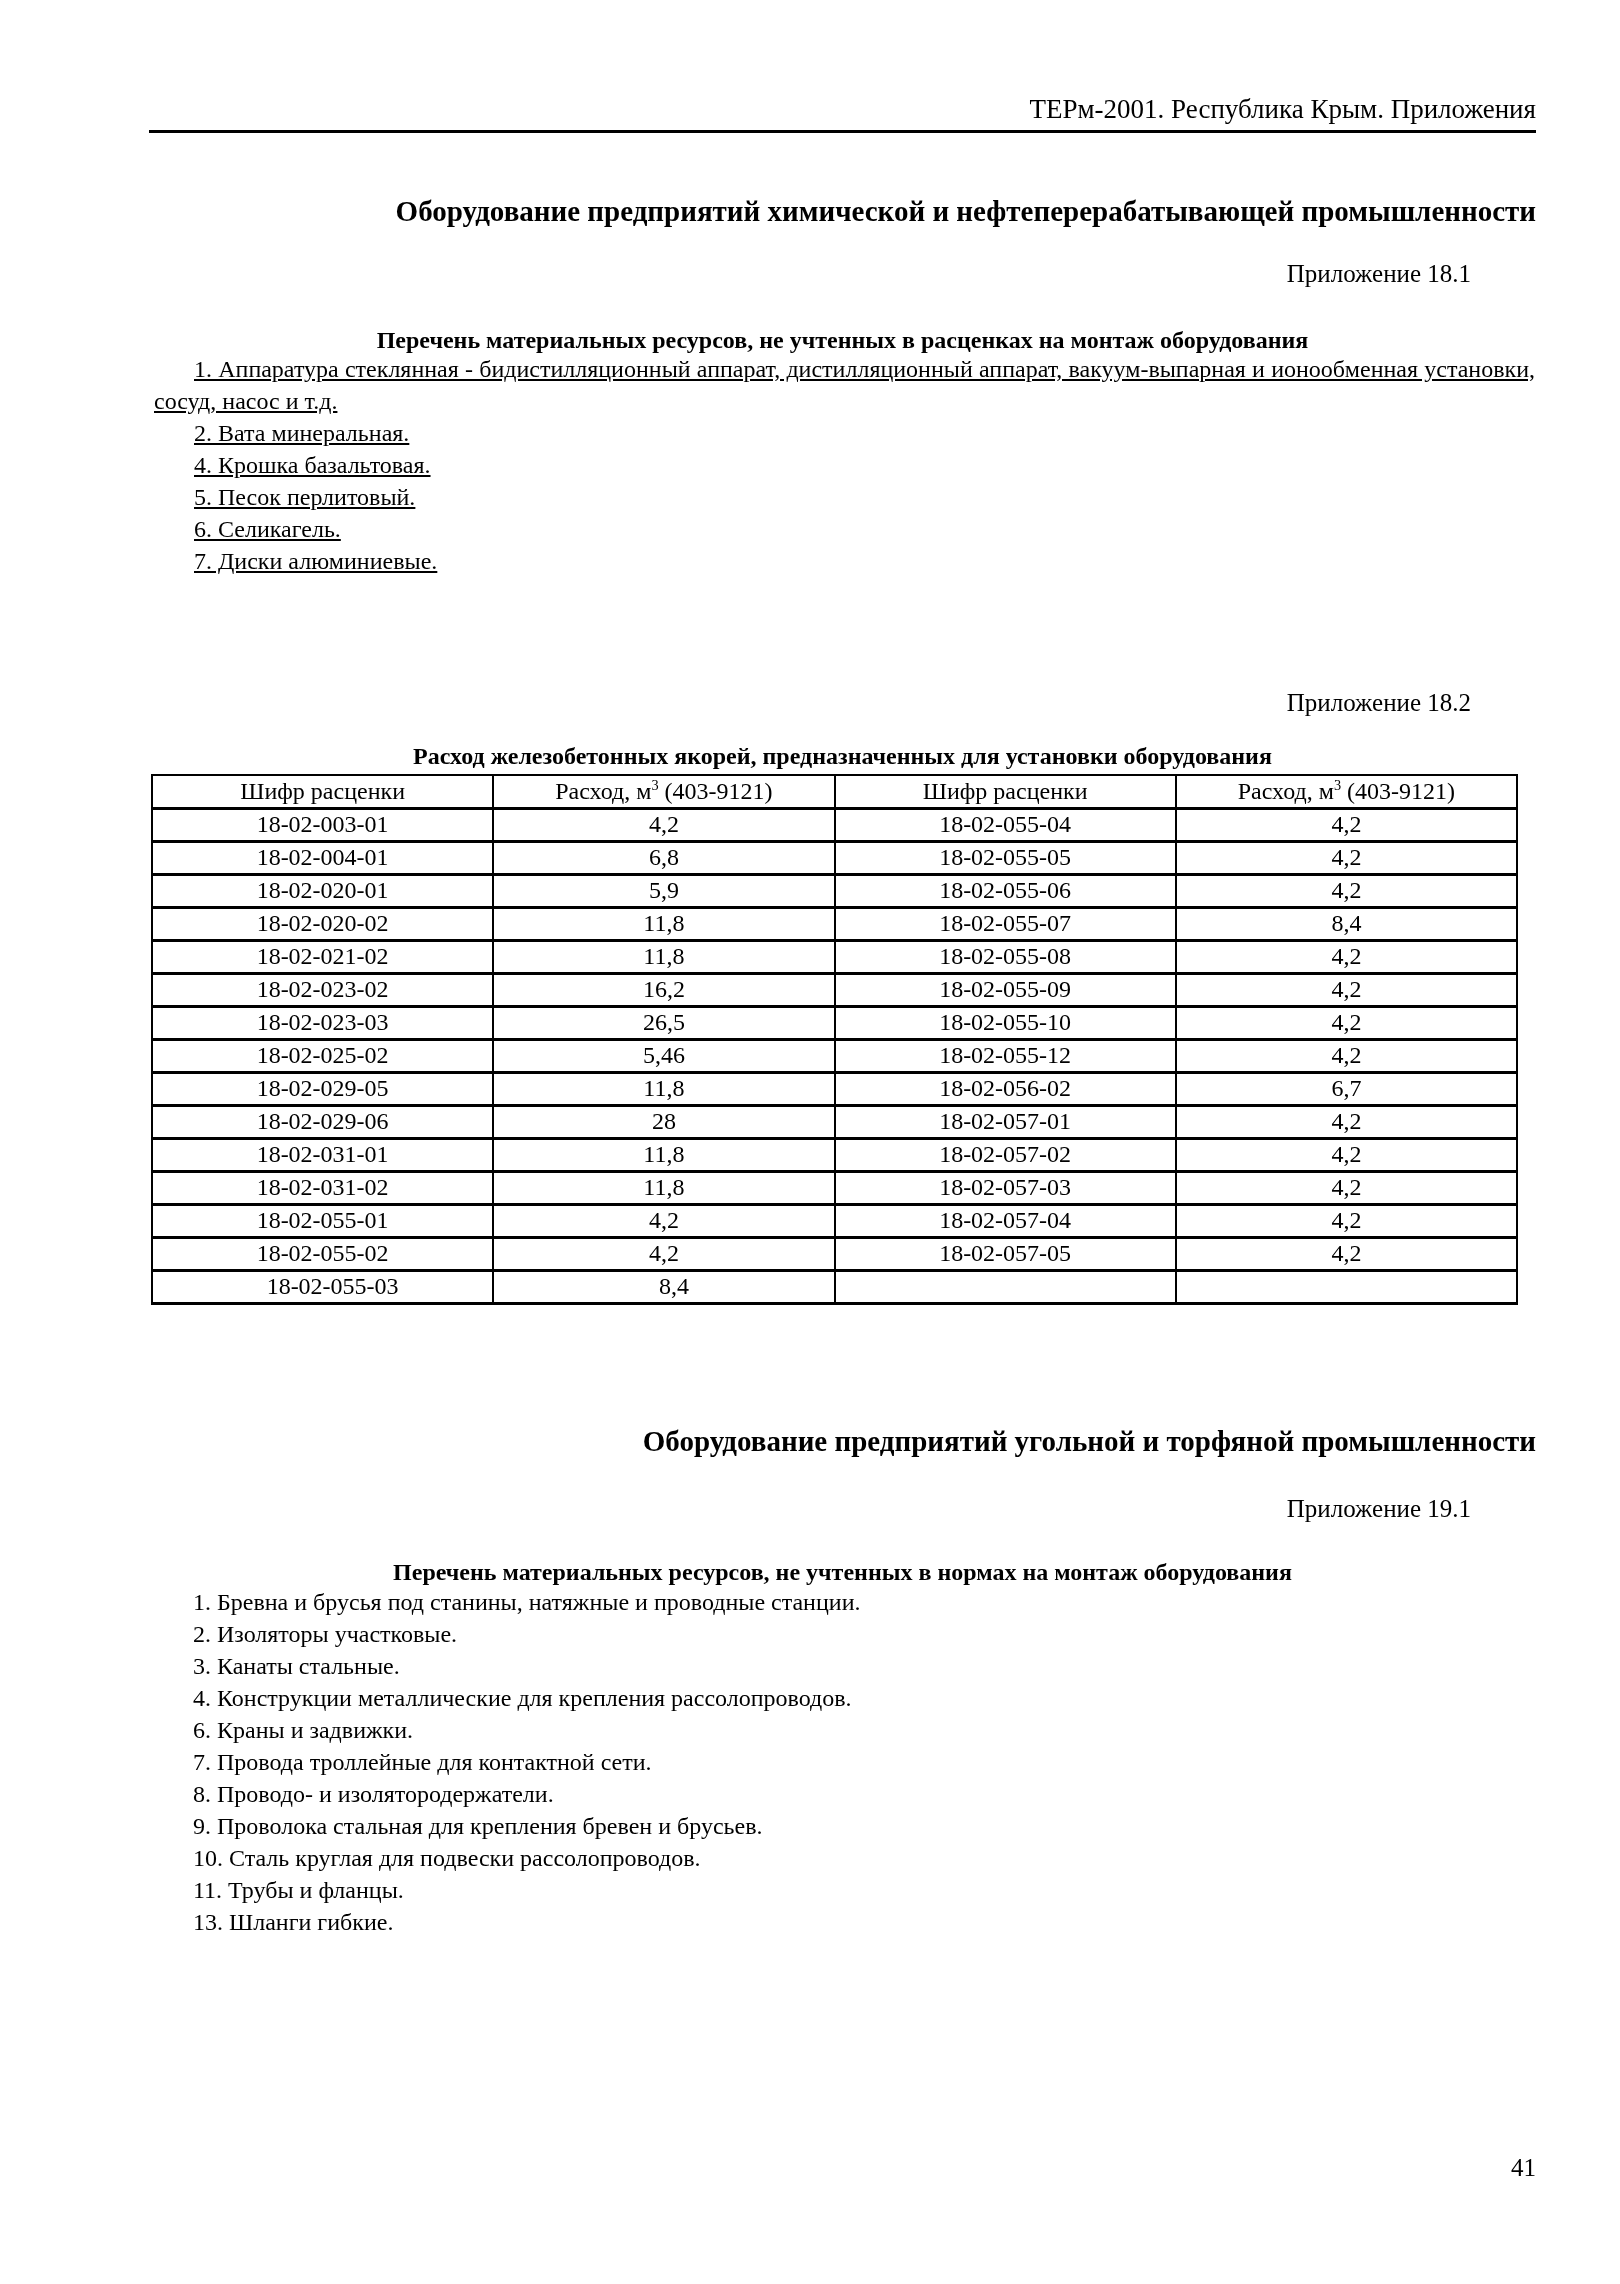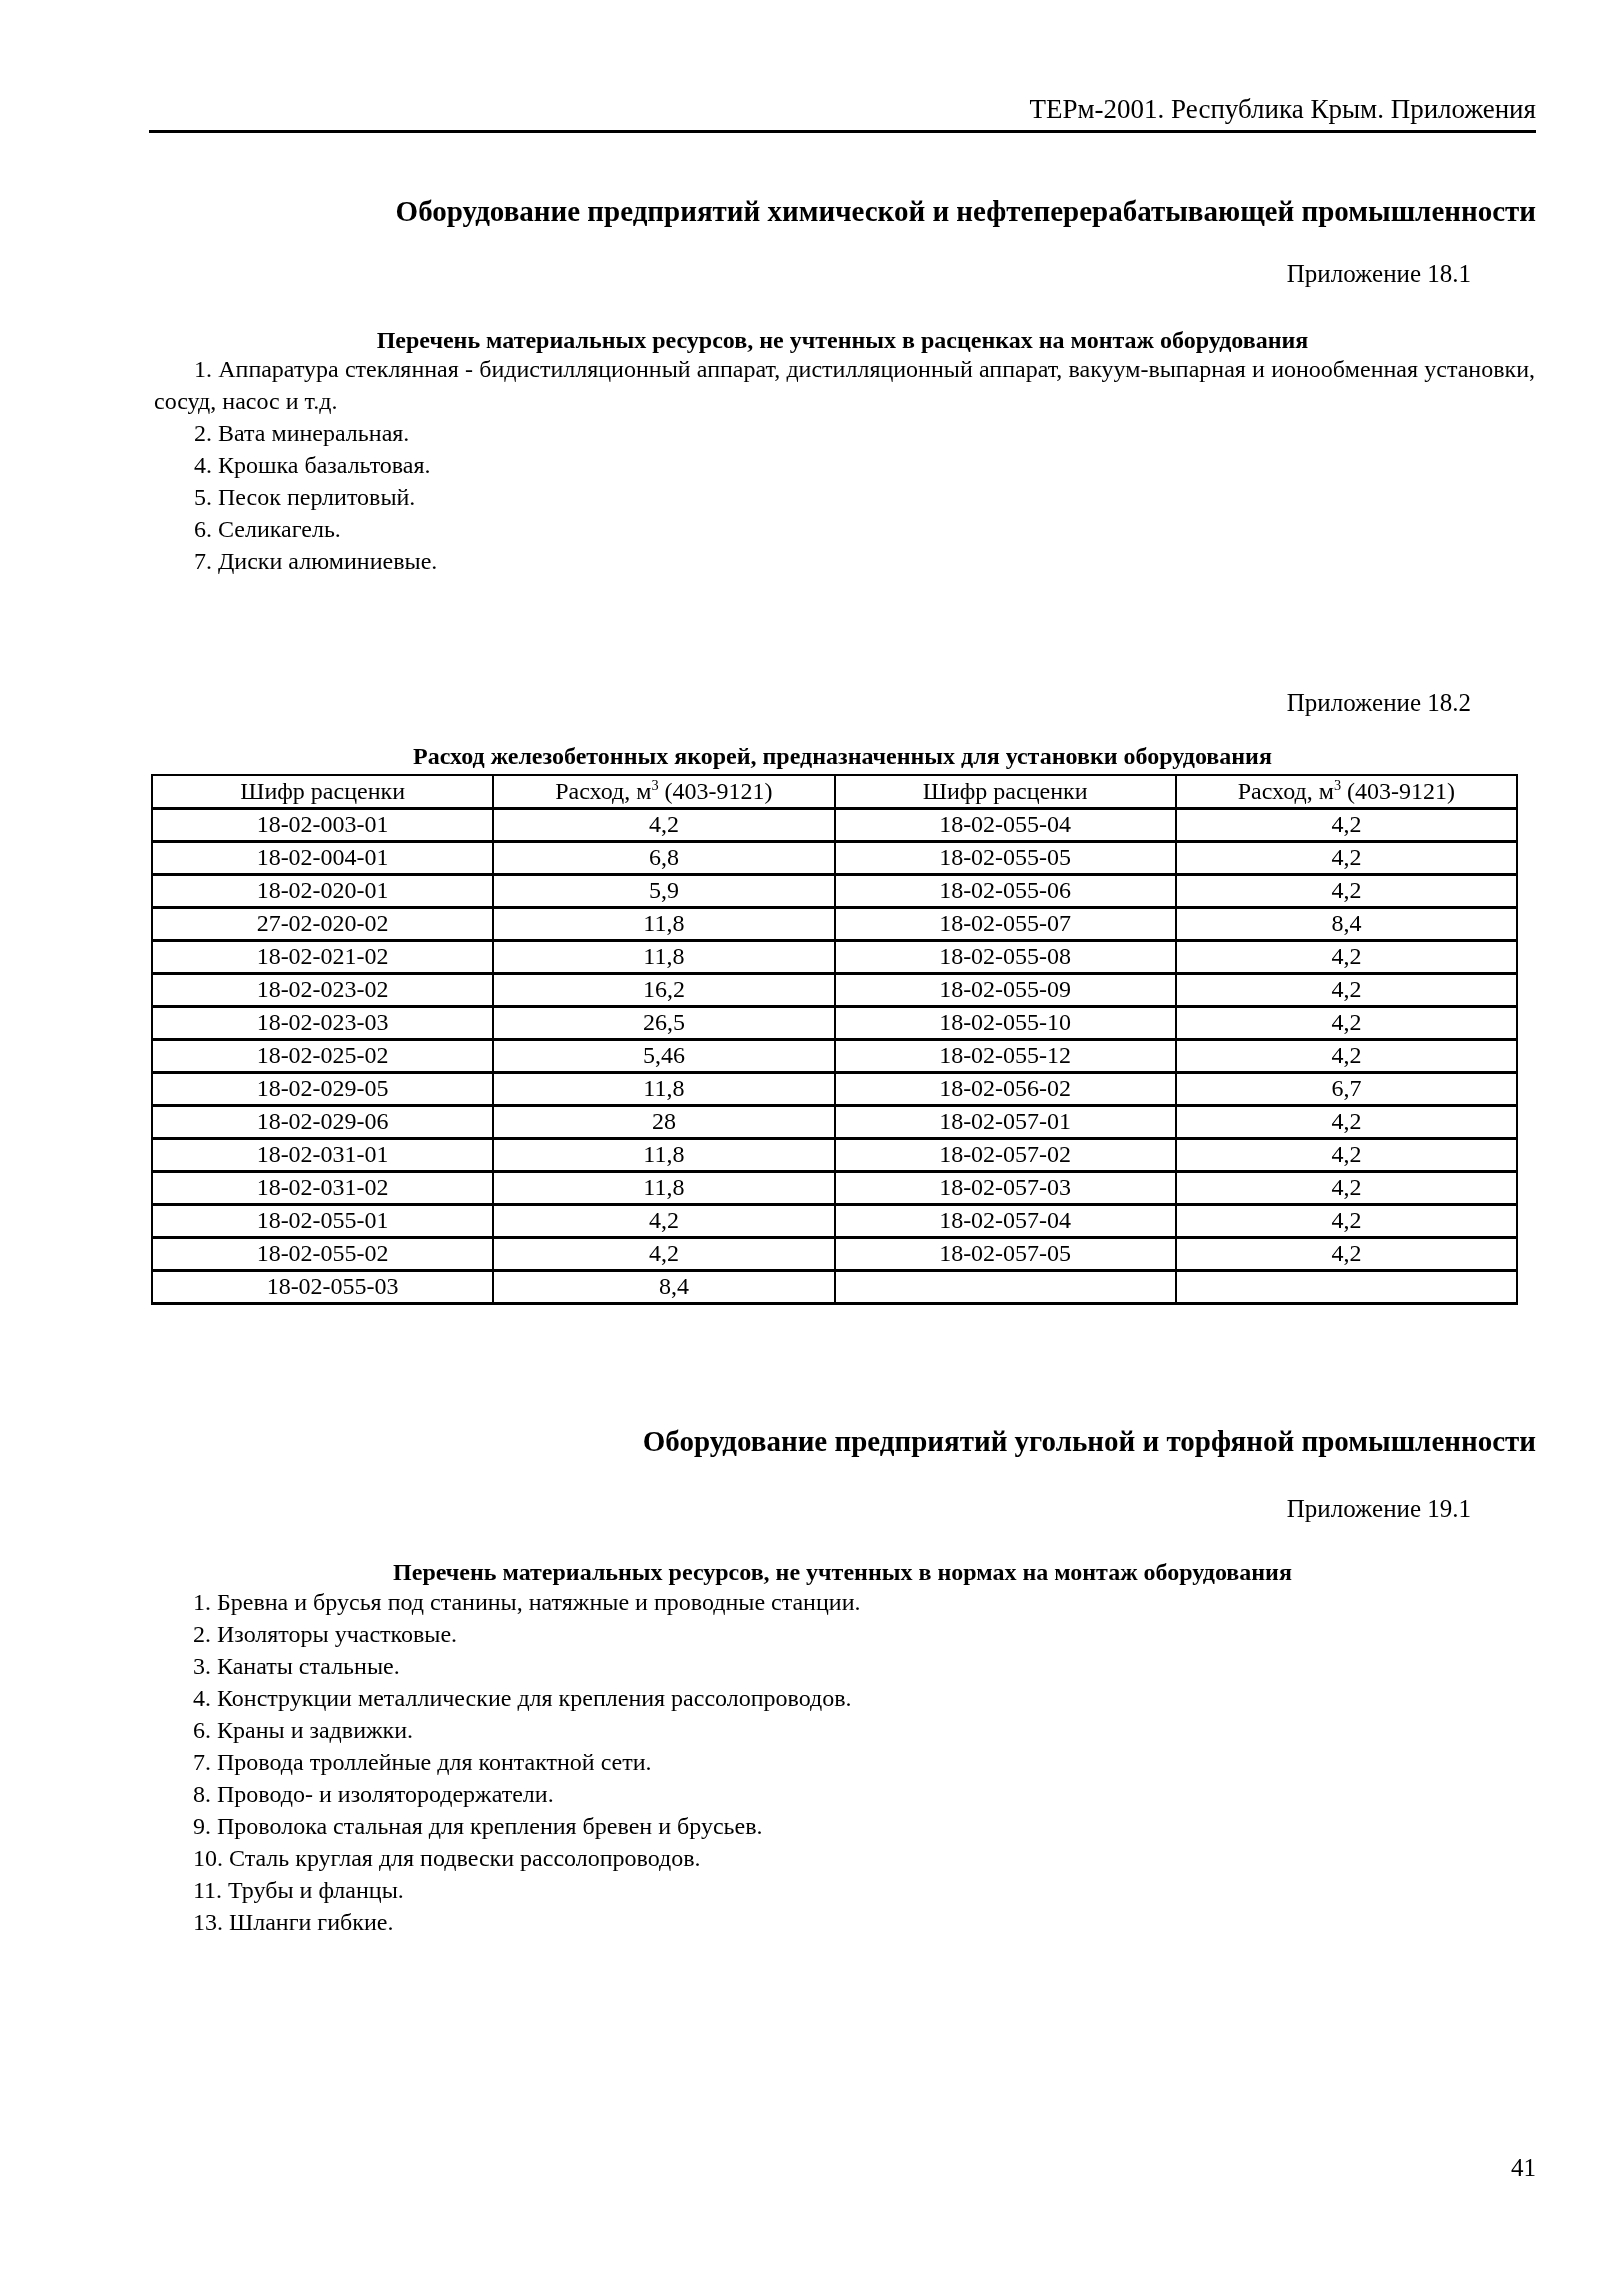--- a/index.html
+++ b/index.html
@@ -18,21 +18,21 @@
     font-size: 29px; font-weight: bold; line-height: 36px; white-space: nowrap;
   }
   .appendix-label {
     left: 149px; width: 1322px; text-align: right;
     font-size: 25px; line-height: 31px; white-space: nowrap;
   }
   .list-title {
     left: 149px; width: 1387px; text-align: center;
     font-size: 24px; font-weight: bold; line-height: 30px; white-space: nowrap;
   }
-  .list { left: 154px; width: 1381px; font-size: 24px; line-height: 32px; }
+  .list { left: 154px; width: 1381px; font-size: 24px; line-height: 32px; text-decoration: underline; }
   .list .item { text-indent: 40px; text-align: justify; }
   .list2 { left: 193px; width: 1340px; font-size: 24px; line-height: 32px; }
   .table-title {
     left: 149px; width: 1387px; top: 741px; text-align: center;
     font-size: 24px; font-weight: bold; line-height: 30px; white-space: nowrap;
   }
   table.anchors {
     position: absolute; left: 151px; top: 774px; width: 1367px;
     border-collapse: collapse; table-layout: fixed;
   }
@@ -94,21 +94,21 @@
         <td>18-02-055-05</td>
         <td>4,2</td>
       </tr>
       <tr class="data-row">
         <td>18-02-020-01</td>
         <td>5,9</td>
         <td>18-02-055-06</td>
         <td>4,2</td>
       </tr>
       <tr class="data-row">
-        <td>27-02-020-02</td>
+        <td>18-02-020-02</td>
         <td>11,8</td>
         <td>18-02-055-07</td>
         <td>8,4</td>
       </tr>
       <tr class="data-row">
         <td>18-02-021-02</td>
         <td>11,8</td>
         <td>18-02-055-08</td>
         <td>4,2</td>
       </tr>

